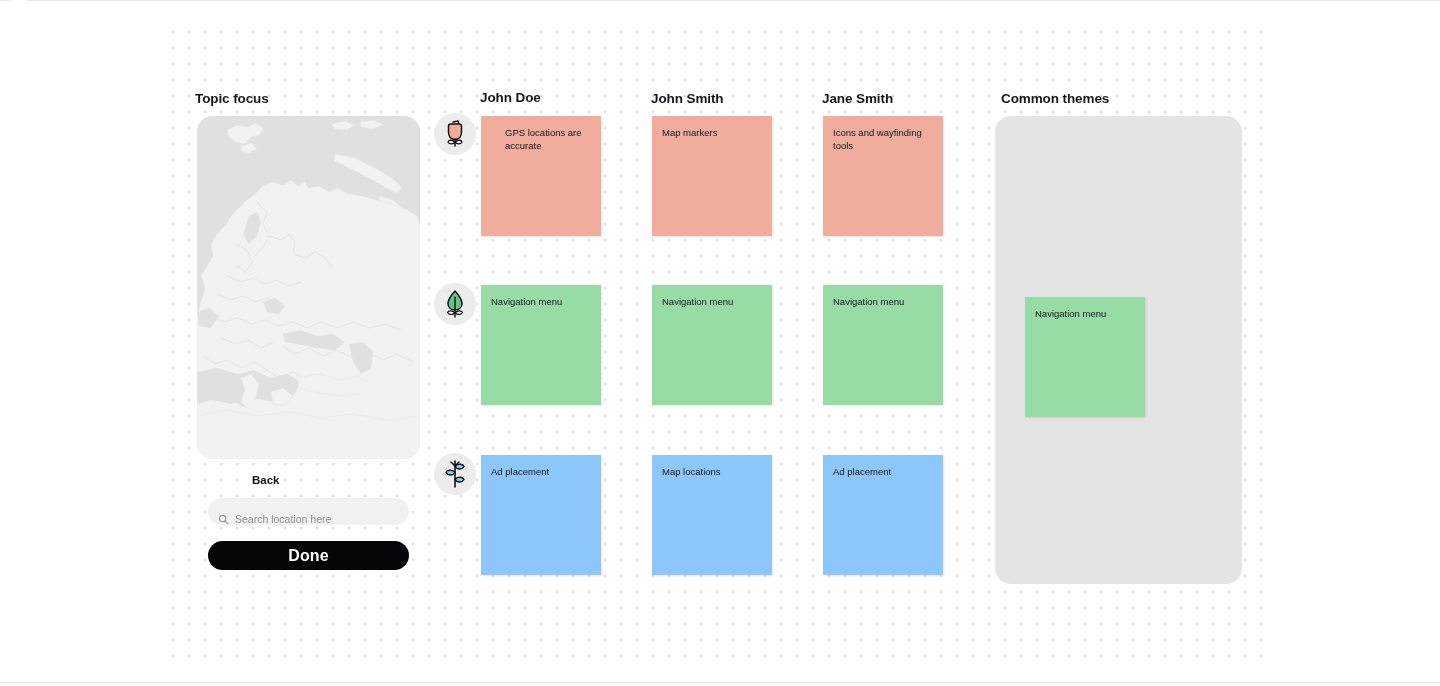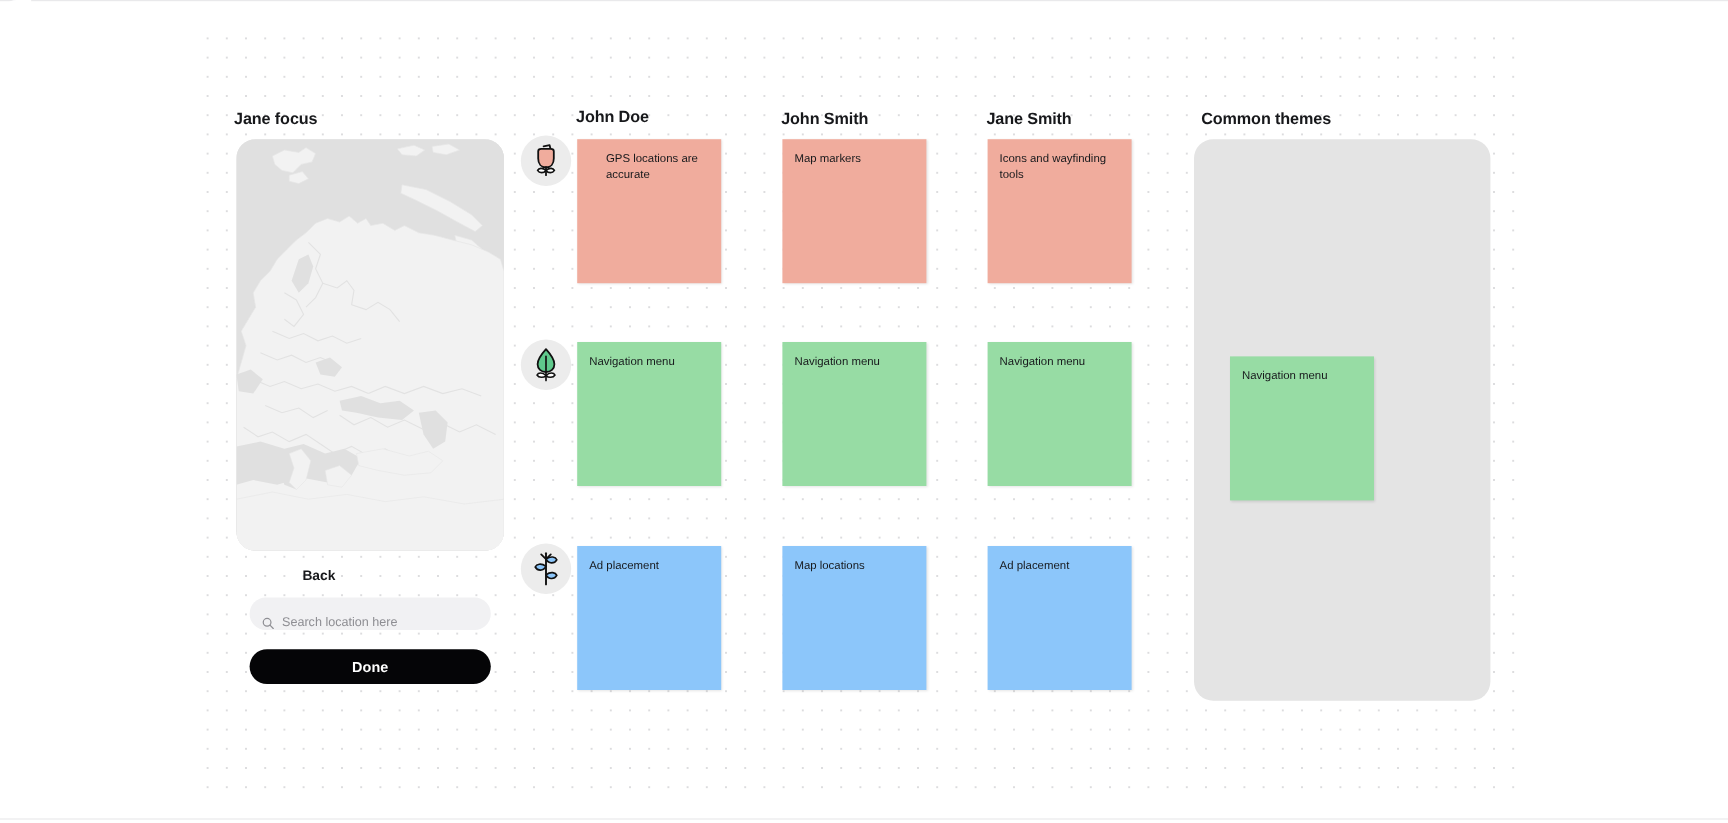--- a/index.html
+++ b/index.html
@@ -134,21 +134,21 @@
     position: absolute;
     left: 0;
     top: 425px;
     width: 201px;
     height: 29px;
     background: #050507;
     border: none;
     border-radius: 14.5px;
     color: #ffffff;
     font-family: "Liberation Sans", sans-serif;
-    font-size: 12px;
+    font-size: 16px;
     font-weight: 700;
     cursor: pointer;
     letter-spacing: 0.1px;
   }
 
   
   .avatar {
     position: absolute;
     left: 434px;
     width: 42px;
@@ -202,21 +202,21 @@
 </head>
 <body>
 
 <div id="app">
 
   <div class="sheet-edge-top"></div>
   <div class="sheet-edge-bottom"></div>
 
   <div id="dot-canvas"></div>
 
-  <div class="col-title" style="left:195px; top:91px;">Jane focus</div>
+  <div class="col-title" style="left:195px; top:91px;">Topic focus</div>
   <div class="col-title" style="left:480px; top:90px;text-align:center;">John Doe</div>
   <div class="col-title" style="left:651px; top:91px;">John Smith</div>
   <div class="col-title" style="left:822px; top:91px;">Jane Smith</div>
   <div class="col-title" style="left:1001px; top:91px;">Common themes</div>
 
   <div id="topic-panel">
 
     <div id="map-frame">
       <svg viewBox="0 0 223 343" xmlns="http://www.w3.org/2000/svg" aria-hidden="true">
         <rect width="223" height="343" fill="#e0e0e0"></rect>

